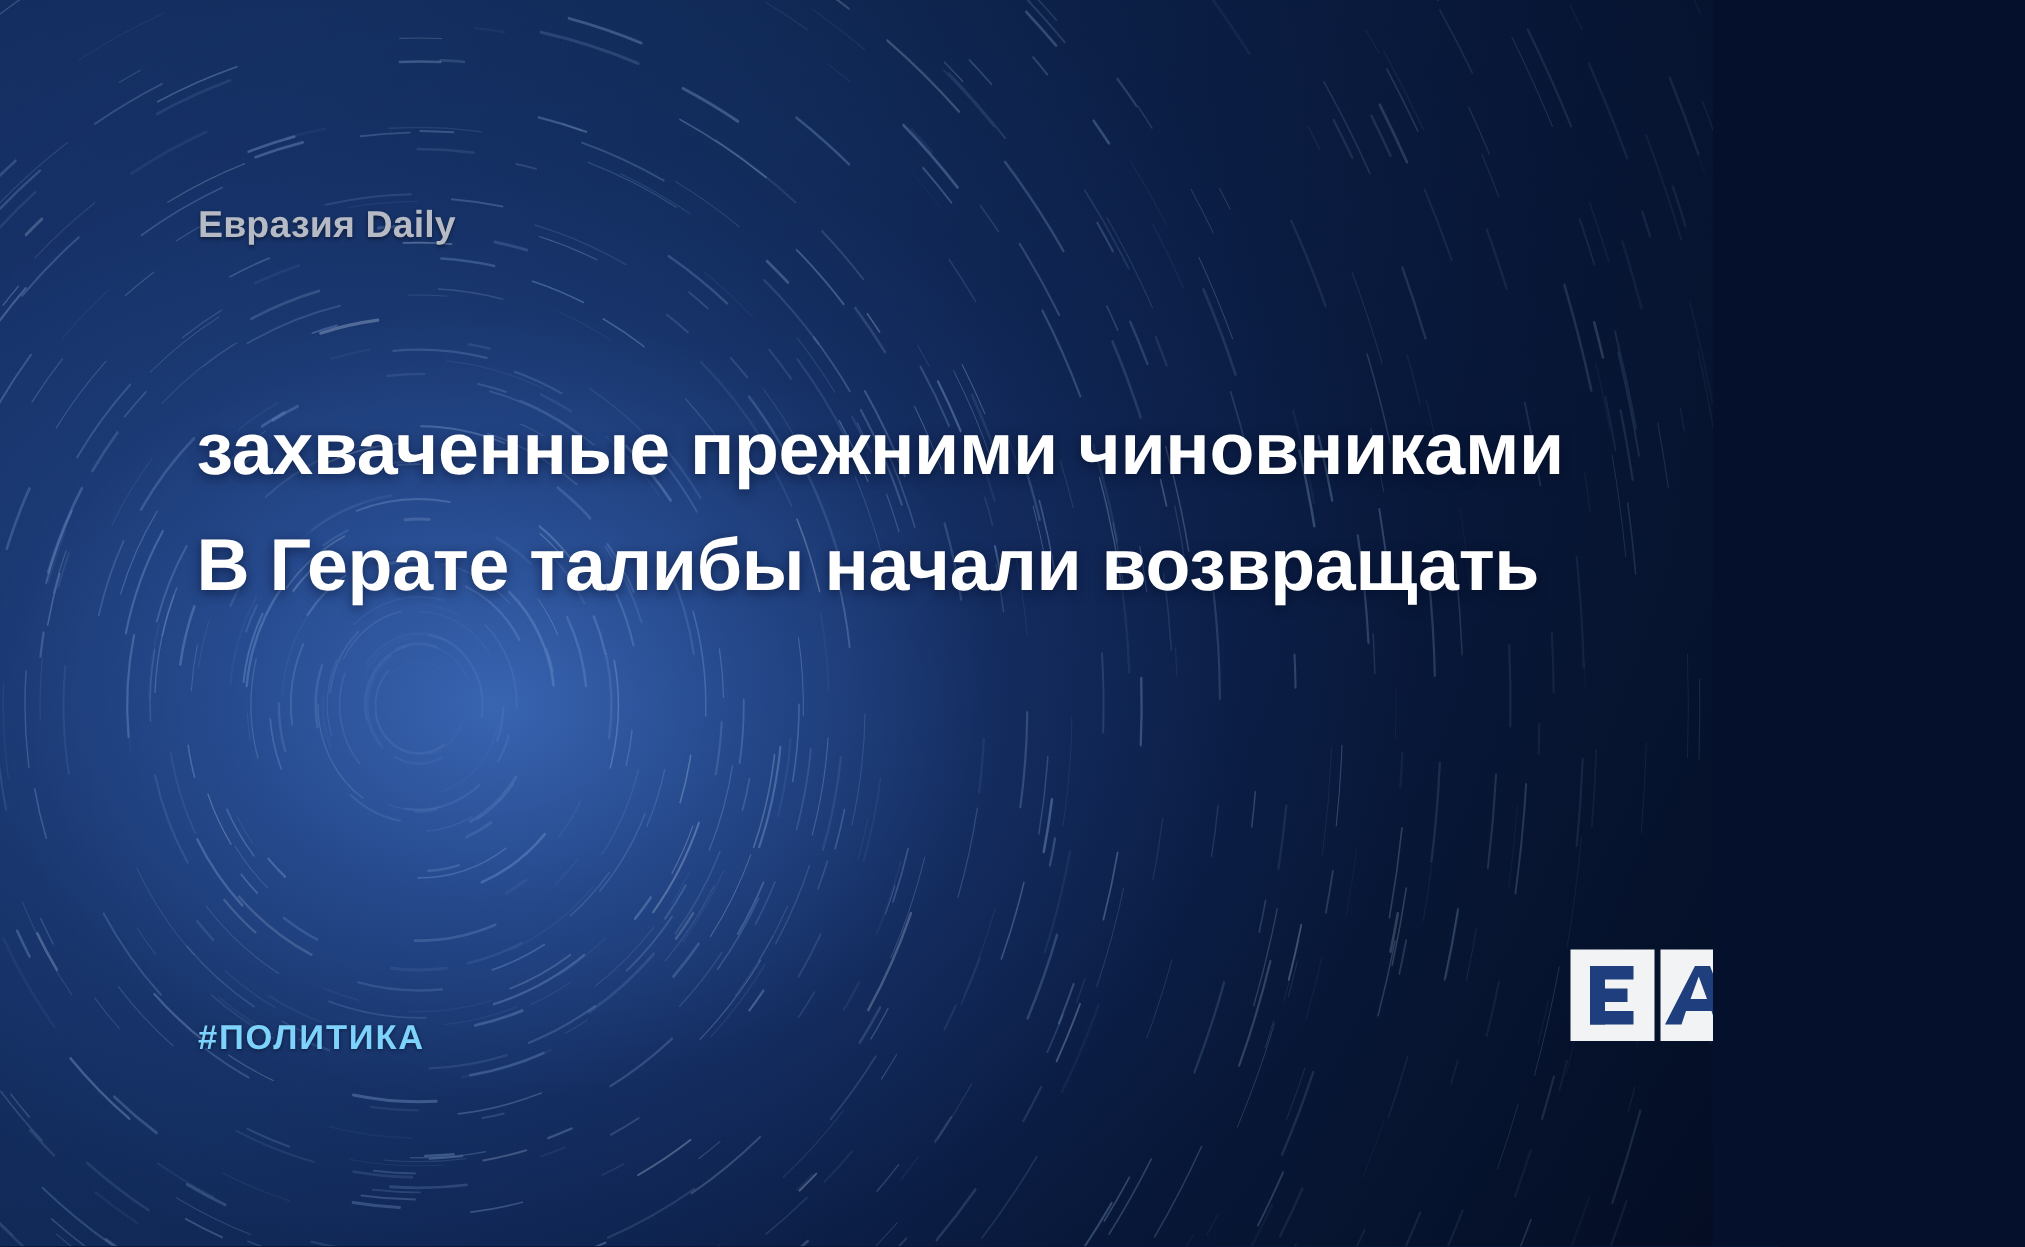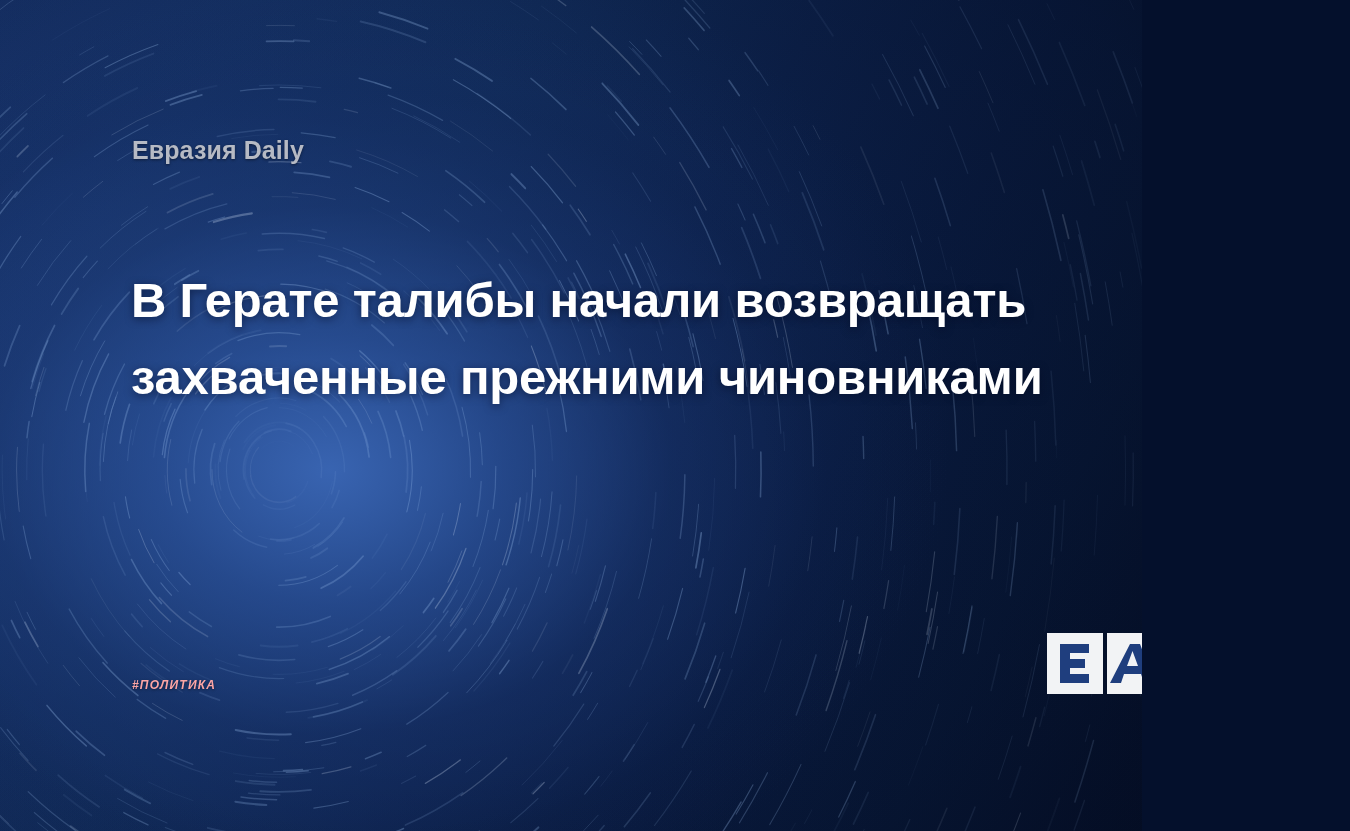--- a/index.html
+++ b/index.html
@@ -88,27 +88,26 @@
     color: #ffffff;
     text-shadow: 0 2px 8px rgba(2,10,32,0.55);
   }
   #headline .hl-line { display: block; white-space: nowrap; }
 
   
   #tag {
     position: absolute;
     left: 132px;
     top: 678px;
-    font-size: 12px;
+    font-size: 23px;
     font-weight: bold;
     letter-spacing: 1.2px;
-    color: #fca5a5;
+    color: #7dd3fc;
     text-shadow: 0 1px 3px rgba(0,0,0,0.45);
     white-space: nowrap;
-    font-style: italic;
   }
 
   
   #logo {
     position: absolute;
     left: 1045px;
     top: 600px;
     width: 200px;
     height: 120px;
   }
@@ -920,22 +919,22 @@
           <path d="M872.3 145.0 A643.2 604.6 0 0 1 908.3 205.3" stroke-width="0.65" stroke-opacity="0.40"></path>
         </g>
     </svg>
   </div>
 
   <div class="bg-vignette"></div>
 
   <div id="masthead">Евразия Daily</div>
 
   <h1 id="headline">
+    <span class="hl-line">захваченные прежними чиновниками</span>
     <span class="hl-line">В Герате талибы начали возвращать</span>
-    <span class="hl-line">захваченные прежними чиновниками</span>
   </h1>
 
   <div id="tag">#ПОЛИТИКА</div>
 
   <div id="logo">
     <svg width="200" height="120" viewBox="0 0 200 120" aria-hidden="true">
 
       <rect x="2" y="33" width="56" height="61" fill="#f2f3f5"></rect>
       <g fill="#1f3e7e">
         <rect x="15" y="44" width="10" height="39"></rect>

